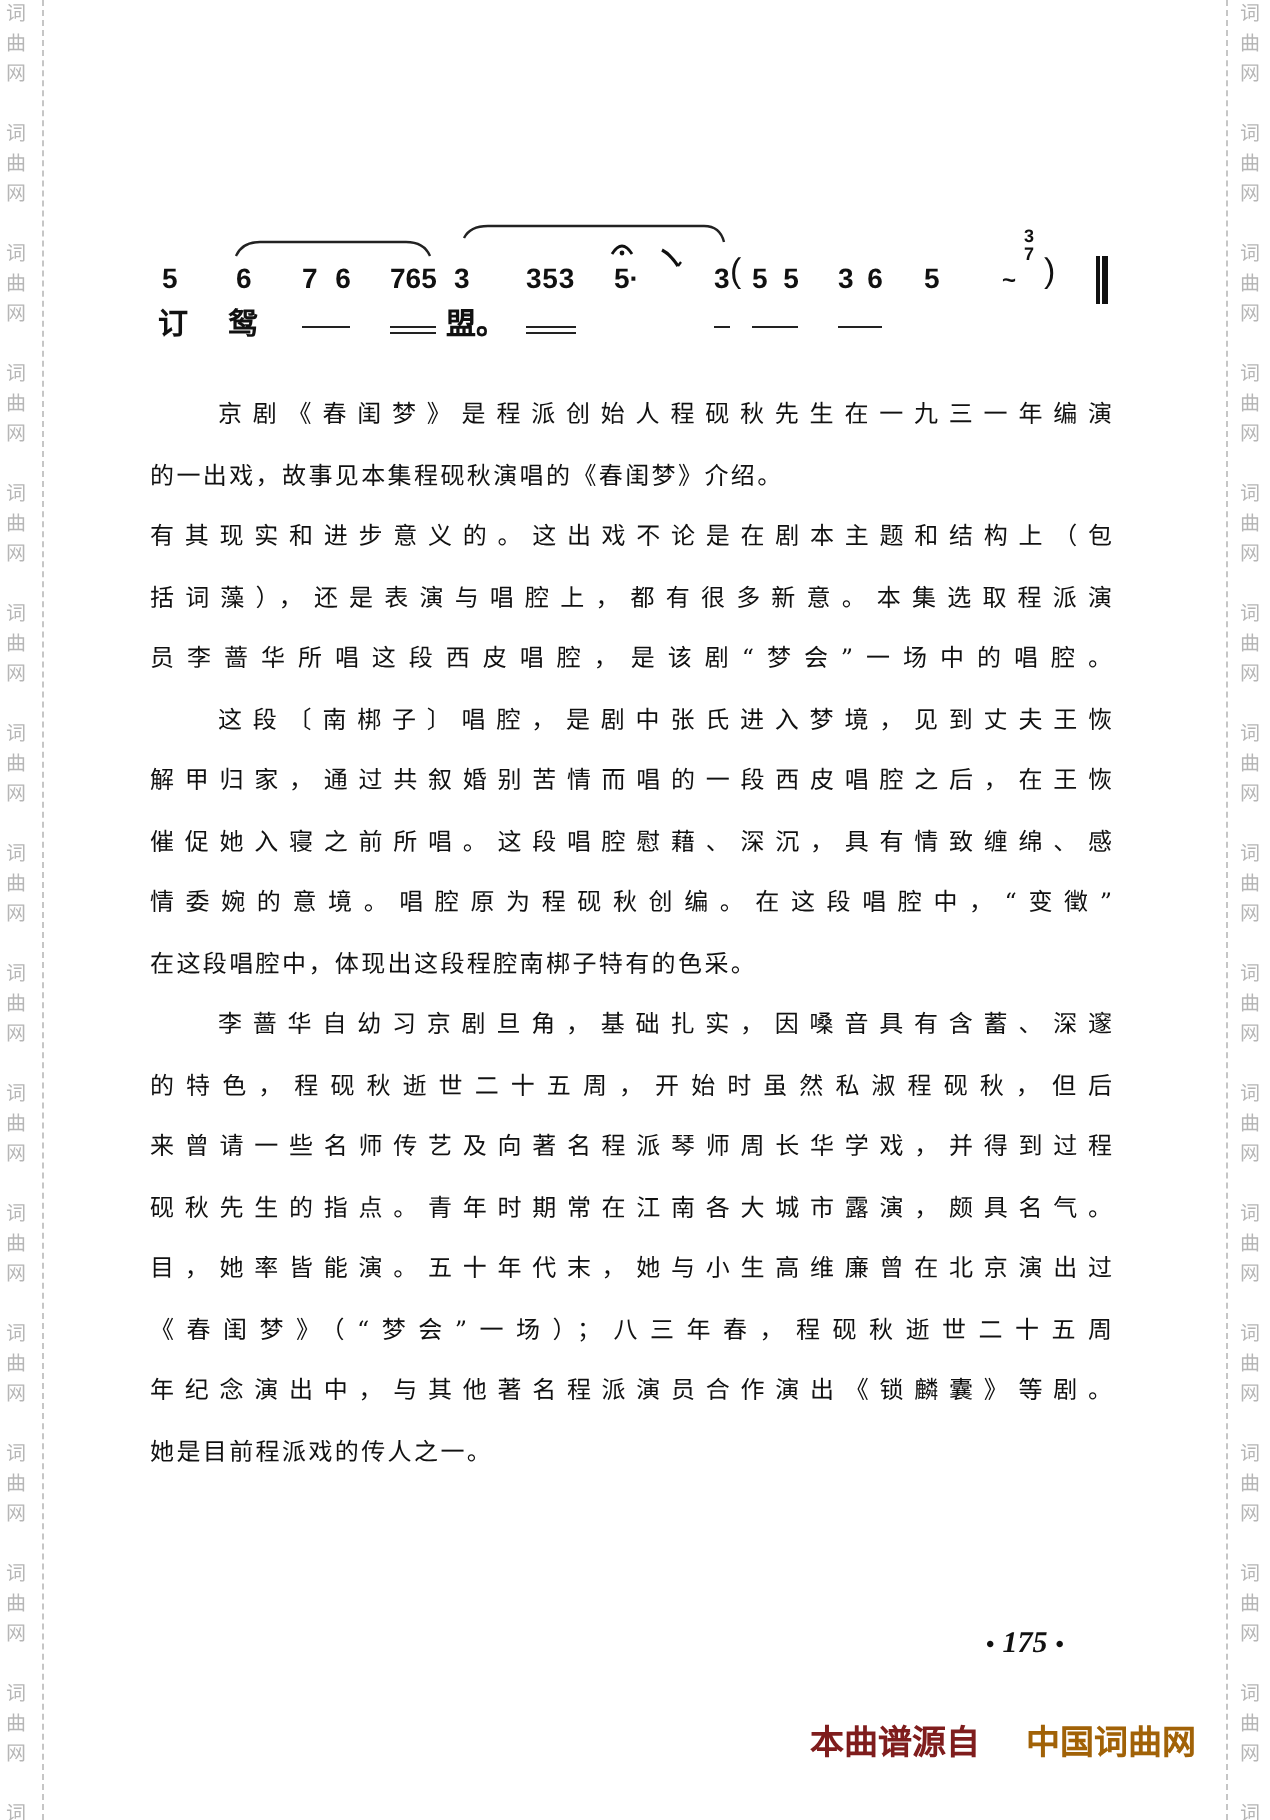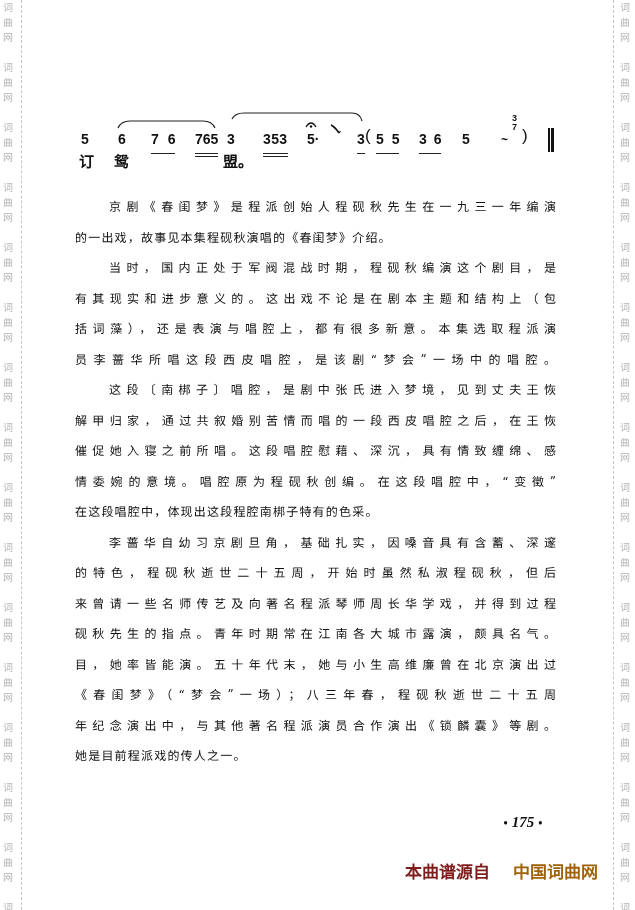--- a/index.html
+++ b/index.html
@@ -21,21 +21,21 @@
   }
 
   
   .notation { position: absolute; left: 0; top: 0; width: 635px; height: 180px; }
   .slurs { position: absolute; left: 0; top: 100px; }
   .note {
     position: absolute; top: 131px;
     font-family: "Liberation Sans", sans-serif; font-weight: bold;
     font-size: 14px; line-height: 16px; white-space: pre; color: #111;
   }
-  .note[data-ul="1"], .note[data-ul="2"] { padding-bottom: 6px; border-bottom: 1.2px solid #222; }
+  .note[data-ul="1"], .note[data-ul="2"] { padding-bottom: 16px; border-bottom: 1.2px solid #222; }
   .note[data-ul="2"]::after {
     content: ""; position: absolute; left: 0; right: 0; bottom: -4px;
     border-bottom: 1.2px solid #222;
   }
   .note.paren { font-size: 17px; top: 128px; font-weight: normal; }
   .note.tilde { font-size: 12px; top: 132px; }
   .grace { position: absolute; font-family: "Liberation Sans", sans-serif; font-weight: bold; font-size: 9px; line-height: 9px; color: #111; }
   .mark { position: absolute; }
   .barline { position: absolute; top: 128px; height: 24px; background: #111; }
   .barline.thin { left: 548px; width: 1.5px; }
@@ -50,21 +50,21 @@
   .line {
     box-sizing: border-box; width: 481px; height: 30.5px; line-height: 30.5px;
     font-size: 12px; letter-spacing: 0; overflow: visible;
     text-align: justify; text-align-last: justify; text-justify: inter-character;
   }
   .line.indent { padding-left: 34px; }
   .line.last { text-align: left; text-align-last: left; letter-spacing: 1.2px; }
 
   
   .page-num {
-    position: absolute; left: 493px; top: 812px; width: 60px; text-align: center;
+    position: absolute; left: 493px; top: 812px; width: 60px; text-align: left;
     font-family: "Liberation Serif", serif; font-style: italic; font-weight: bold;
     font-size: 15px; line-height: 20px; color: #111;
   }
   .page-num::before { content: "\2022"; font-style: normal; margin-right: 4px; font-size: 12px; }
   .page-num::after { content: "\2022"; font-style: normal; margin-left: 4px; font-size: 12px; }
 
   
   .source-label, .source-site {
     position: absolute; top: 861px; font-family: "DejaVu Sans", sans-serif;
     font-weight: bold; font-size: 17px; line-height: 22px; white-space: nowrap;
@@ -151,21 +151,20 @@
 
   <span class="lyric" style="left:79px">订</span>
   <span class="lyric" style="left:114px">鸳</span>
   <span class="lyric" style="left:223px">盟。</span>
 </div>
 
 <div class="body-text">
   <div class="line indent">京剧《春闺梦》是程派创始人程砚秋先生在一九三一年编演</div>
   <div class="line last">的一出戏，故事见本集程砚秋演唱的《春闺梦》介绍。</div>
 
-  <div class="line indent">当时，国内正处于军阀混战时期，程砚秋编演这个剧目，是</div>
   <div class="line">有其现实和进步意义的。这出戏不论是在剧本主题和结构上（包</div>
   <div class="line">括词藻），还是表演与唱腔上，都有很多新意。本集选取程派演</div>
   <div class="line">员李蔷华所唱这段西皮唱腔，是该剧“梦会”一场中的唱腔。</div>
 
   <div class="line indent">这段〔南梆子〕唱腔，是剧中张氏进入梦境，见到丈夫王恢</div>
   <div class="line">解甲归家，通过共叙婚别苦情而唱的一段西皮唱腔之后，在王恢</div>
   <div class="line">催促她入寝之前所唱。这段唱腔慰藉、深沉，具有情致缠绵、感</div>
   <div class="line">情委婉的意境。唱腔原为程砚秋创编。在这段唱腔中，“变徵”</div>
   <div class="line last">在这段唱腔中，体现出这段程腔南梆子特有的色采。</div>
 

